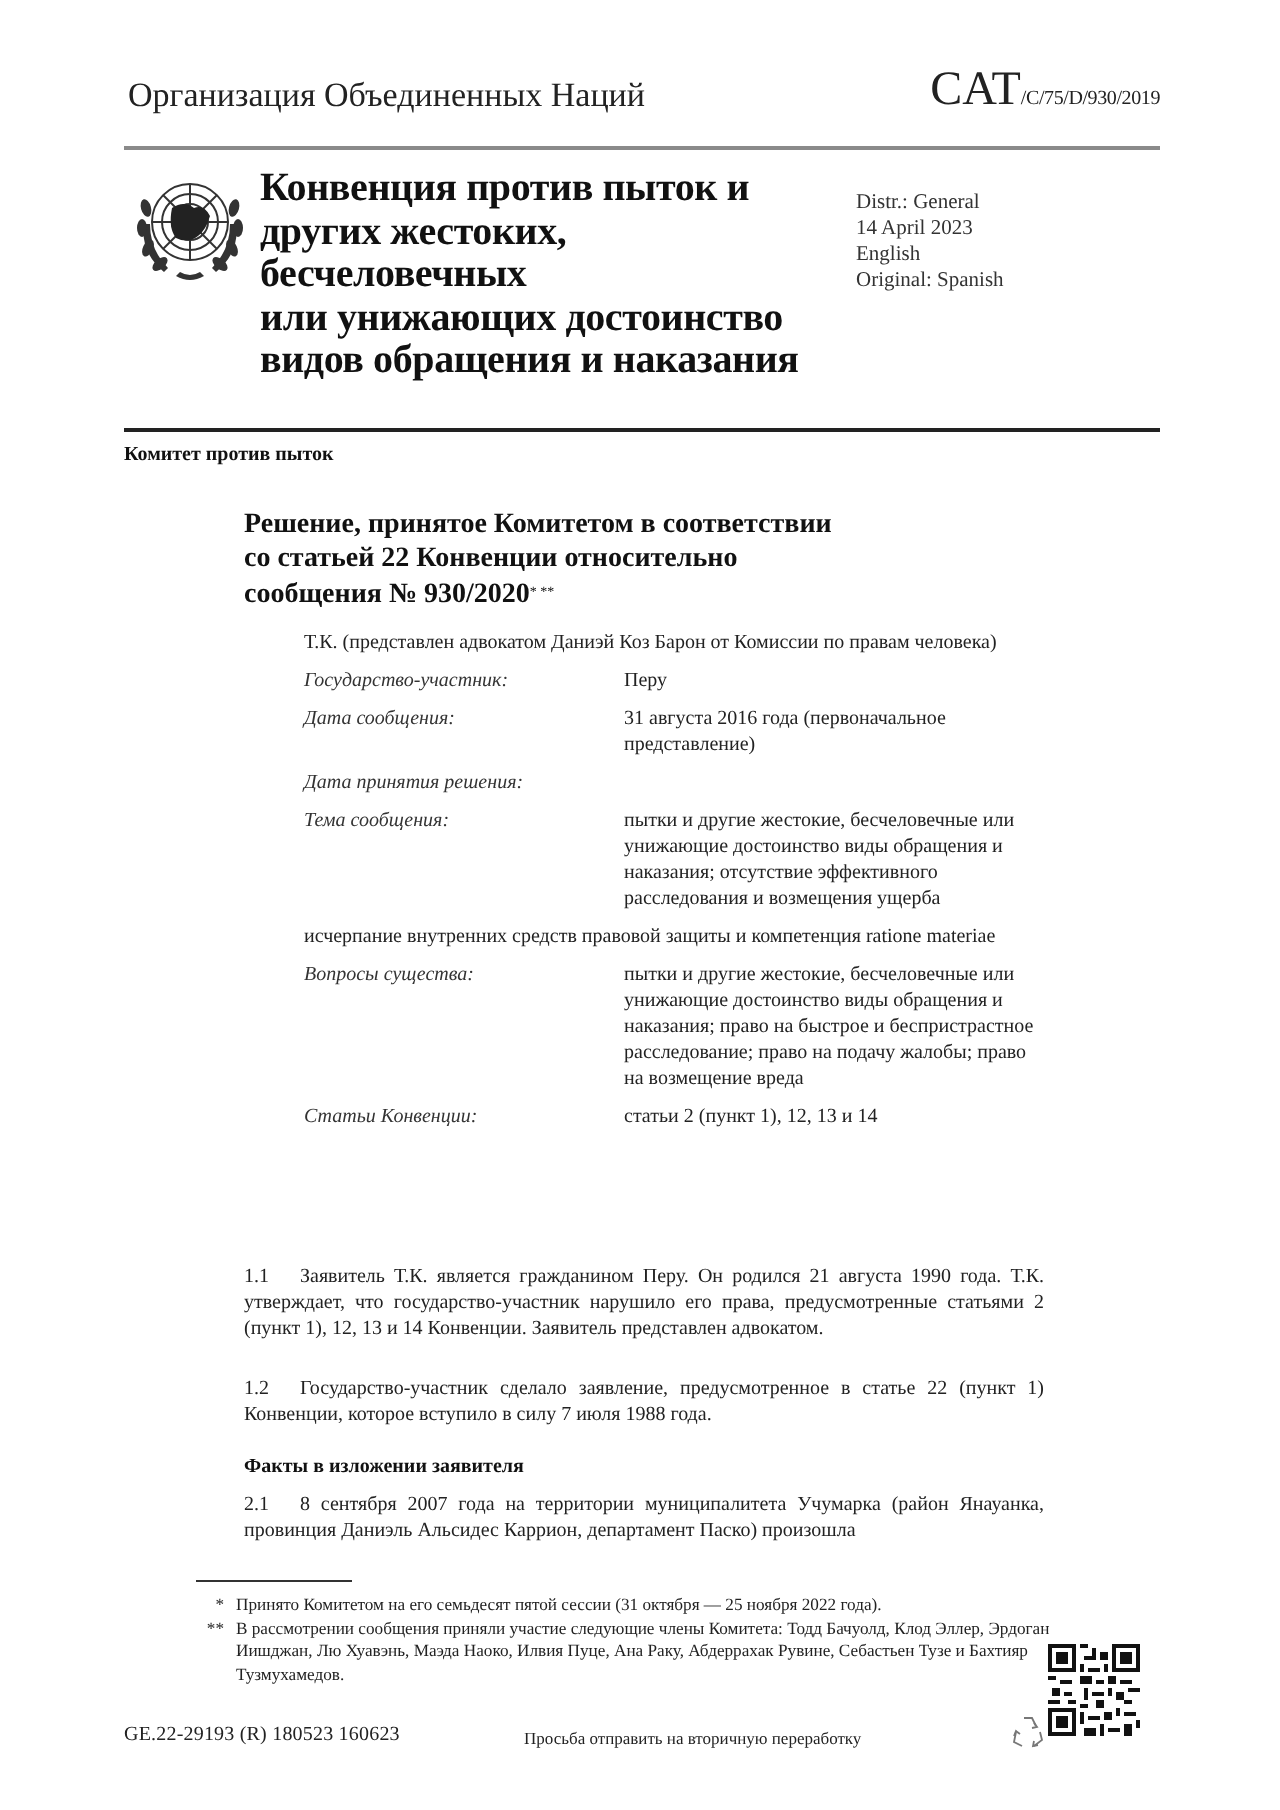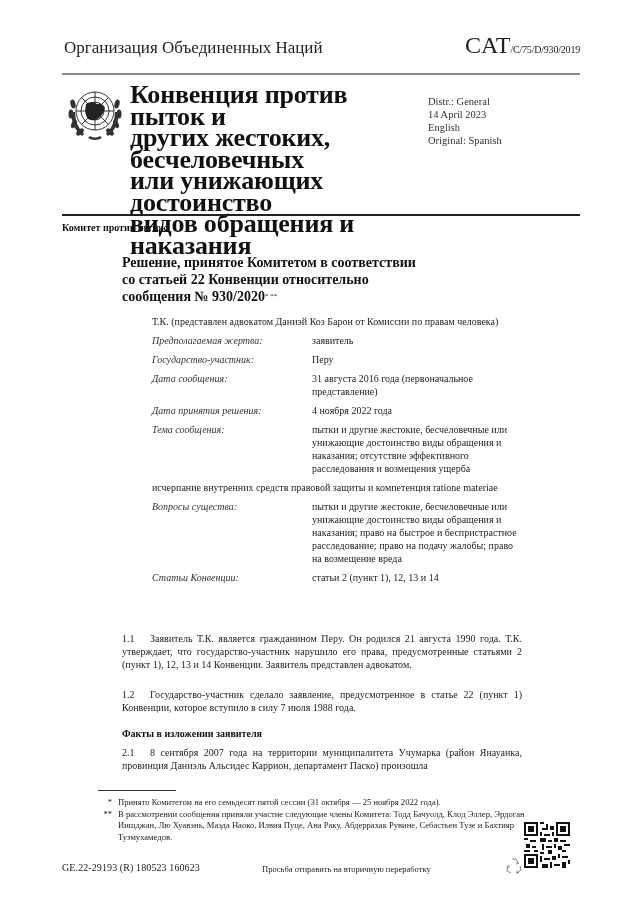--- a/index.html
+++ b/index.html
@@ -7,21 +7,21 @@
   body { font-family: "Liberation Serif", "DejaVu Serif", serif; color: #1a1a1a; position: relative; }
   .abs { position: absolute; }
 
   .org-name { left: 64px; top: 38px; font-size: 17px; color: #222; }
   .symbol { right: 60px; top: 32px; font-size: 24px; color: #222; white-space: nowrap; }
   .symbol .sym-suffix { font-size: 10px; letter-spacing: -0.2px; }
   .top-rule { left: 62px; top: 73px; width: 518px; height: 2px; background: #8a8a8a; }
 
   .emblem { left: 66px; top: 82px; width: 58px; height: 62px; }
 
-  .conv-title { left: 130px; top: 84px; width: 290px; font-size: 26px; font-weight: bold; line-height: 21.5px; color: #111; letter-spacing: -0.2px; }
+  .conv-title { left: 130px; top: 84px; width: 290px; font-size: 20px; font-weight: bold; line-height: 21.5px; color: #111; letter-spacing: -0.2px; }
 
   .distr { left: 428px; top: 95px; font-size: 10.5px; line-height: 13px; color: #333; }
 
   .mid-rule { left: 62px; top: 214px; width: 518px; height: 2px; background: #222; }
   .committee { left: 62px; top: 222px; font-size: 10px; font-weight: bold; color: #111; }
 
   .decision-title { left: 122px; top: 254px; width: 360px; font-size: 14px; font-weight: bold; line-height: 17px; color: #111; }
   .decision-title .fn-marks { font-size: 7px; font-weight: normal; vertical-align: 3px; }
 
   .meta-table { left: 152px; top: 315px; width: 370px; font-size: 10px; line-height: 13px; color: #222; }
@@ -106,34 +106,29 @@
   <div>Решение, принятое Комитетом в соответствии</div>
   <div>со статьей 22 Конвенции относительно</div>
   <div><span>сообщения № 930/2020</span><span class="fn-marks">* **</span></div>
 </div>
 
 <div class="abs meta-table">
   <div class="meta-row">
     <div class="meta-value">Т.К. (представлен адвокатом Даниэй Коз Барон от Комиссии по правам человека)</div>
   </div>
   <div class="meta-row">
-    <div class="meta-label">Предполагаемая жертва:</div>
-    <div class="meta-value">заявитель</div>
-  </div>
-  <div class="meta-row">
     <div class="meta-label">Государство-участник:</div>
     <div class="meta-value">Перу</div>
   </div>
   <div class="meta-row">
     <div class="meta-label">Дата сообщения:</div>
     <div class="meta-value">31 августа 2016 года (первоначальное представление)</div>
   </div>
   <div class="meta-row">
     <div class="meta-label">Дата принятия решения:</div>
-    <div class="meta-value">4 ноября 2022 года</div>
   </div>
   <div class="meta-row">
     <div class="meta-label">Тема сообщения:</div>
     <div class="meta-value">пытки и другие жестокие, бесчеловечные или унижающие достоинство виды обращения и наказания; отсутствие эффективного расследования и возмещения ущерба</div>
   </div>
   <div class="meta-row">
     <div class="meta-value">исчерпание внутренних средств правовой защиты и компетенция ratione materiae</div>
   </div>
   <div class="meta-row">
     <div class="meta-label">Вопросы существа:</div>

